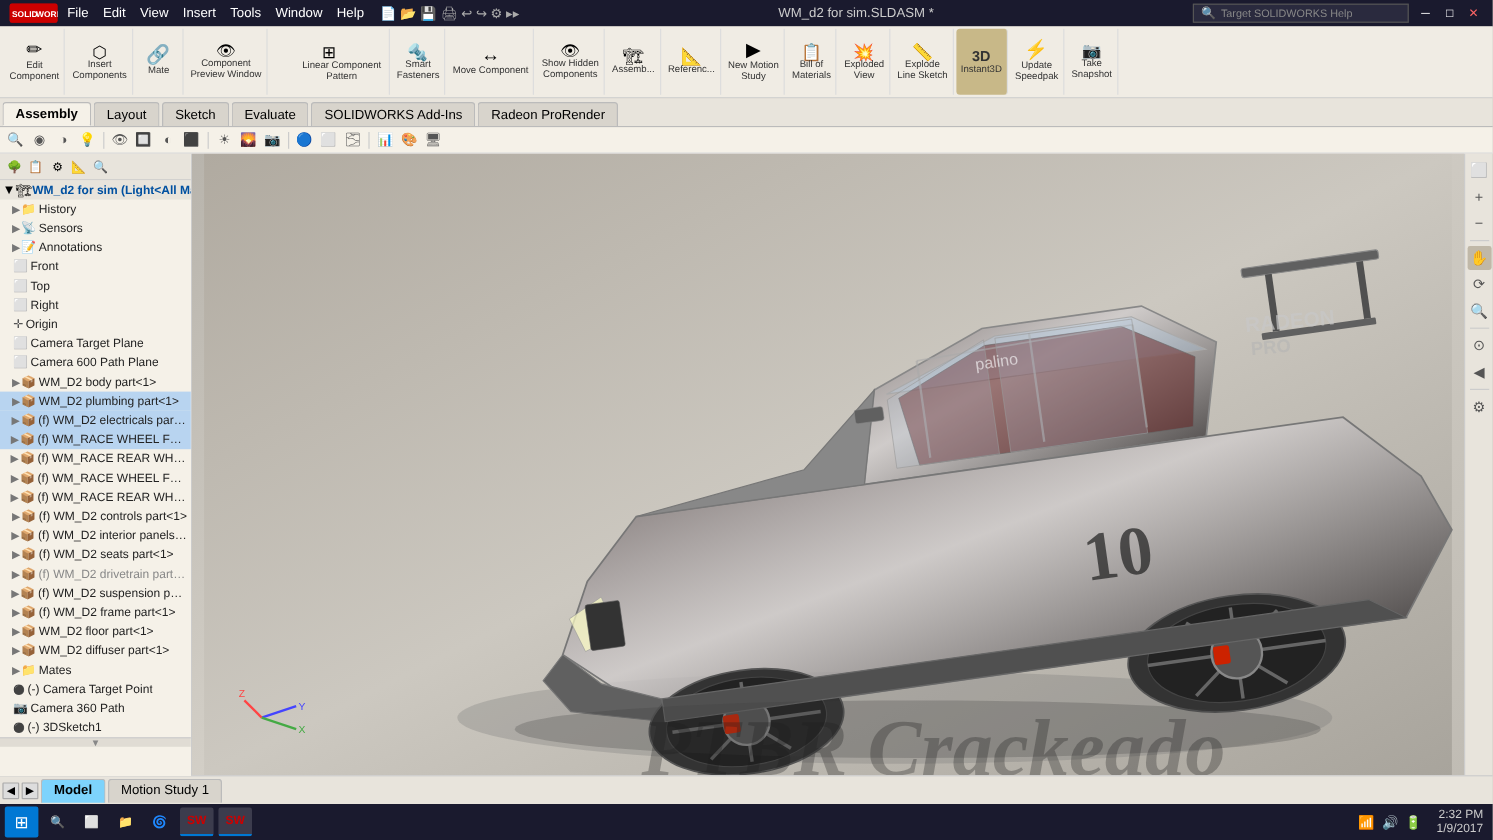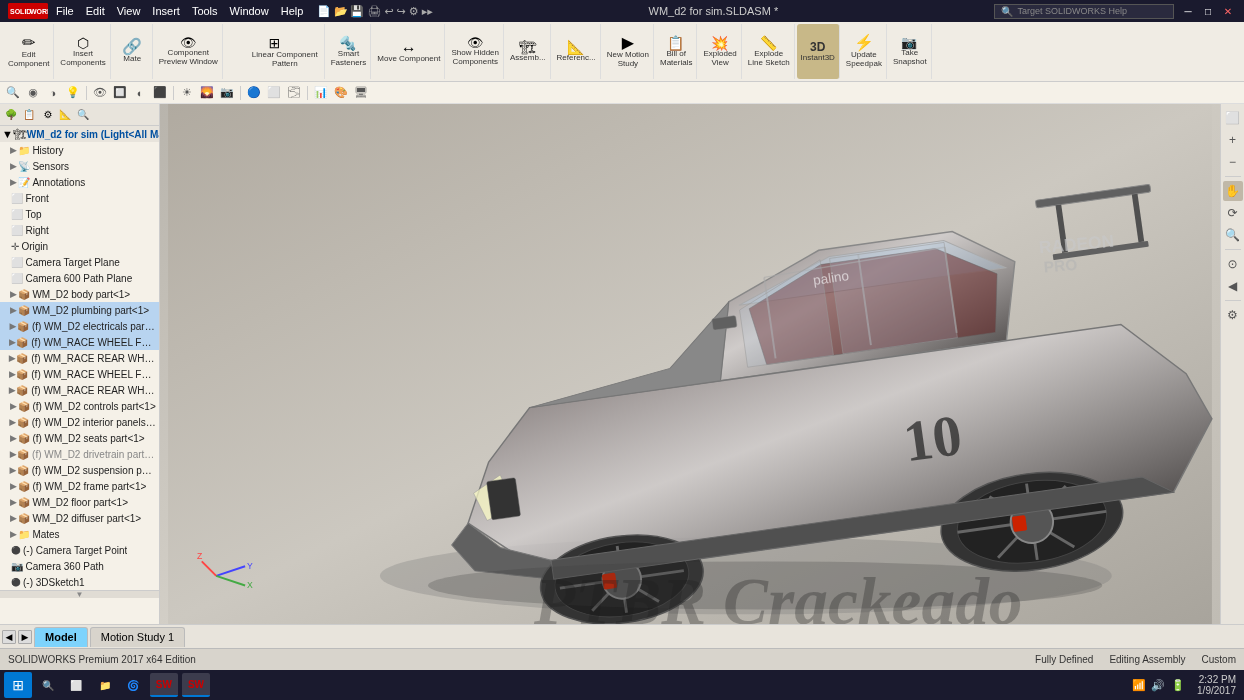--- a/index.html
+++ b/index.html
@@ -200,20 +200,28 @@
     <div class="toolbar-group">
       <div class="toolbar-icon">⚡</div>
       <div class="label">Update<br>Speedpak</div>
     </div>
     <div class="toolbar-group">
       <div class="toolbar-icon" style="font-size:13px;">📷</div>
       <div class="label">Take<br>Snapshot</div>
     </div>
   </div>
 
+  <div id="tabbar">
+    <div class="tab active">Assembly</div>
+    <div class="tab">Layout</div>
+    <div class="tab">Sketch</div>
+    <div class="tab">Evaluate</div>
+    <div class="tab">SOLIDWORKS Add-Ins</div>
+    <div class="tab">Radeon ProRender</div>
+  </div>
 
   <div id="secondary-toolbar">
     <div class="sec-btn">🔍</div>
     <div class="sec-btn">◉</div>
     <div class="sec-btn">◑</div>
     <div class="sec-btn">💡</div>
     <div class="sec-separator"></div>
     <div class="sec-btn">👁</div>
     <div class="sec-btn">🔲</div>
     <div class="sec-btn">◐</div>
@@ -547,30 +555,20 @@
 
   <div id="bottom">
     <div id="left-panel-scroll">
       <div class="scroll-btn">◀</div>
       <div class="scroll-btn">▶</div>
     </div>
     <div class="bottom-tab active">Model</div>
     <div class="bottom-tab">Motion Study 1</div>
   </div>
 
-  <div id="statusbar">
-    <div class="left">
-      <span>SOLIDWORKS Premium 2017 x64 Edition</span>
-    </div>
-    <div class="right">
-      <span>Fully Defined</span>
-      <span>Editing Assembly</span>
-      <span>Custom</span>
-    </div>
-  </div>
 </div>
 
 <div id="taskbar">
   <div class="start">⊞</div>
   <div class="task-btn">
     <span>🔍</span>
   </div>
   <div class="task-btn">
     <span>⬜</span>
   </div>

